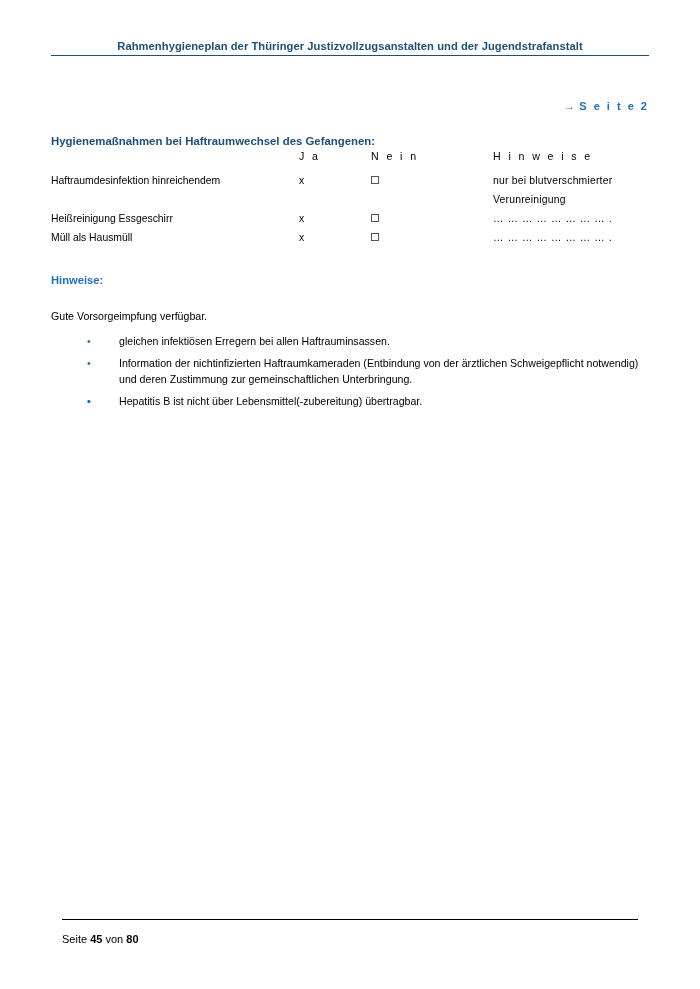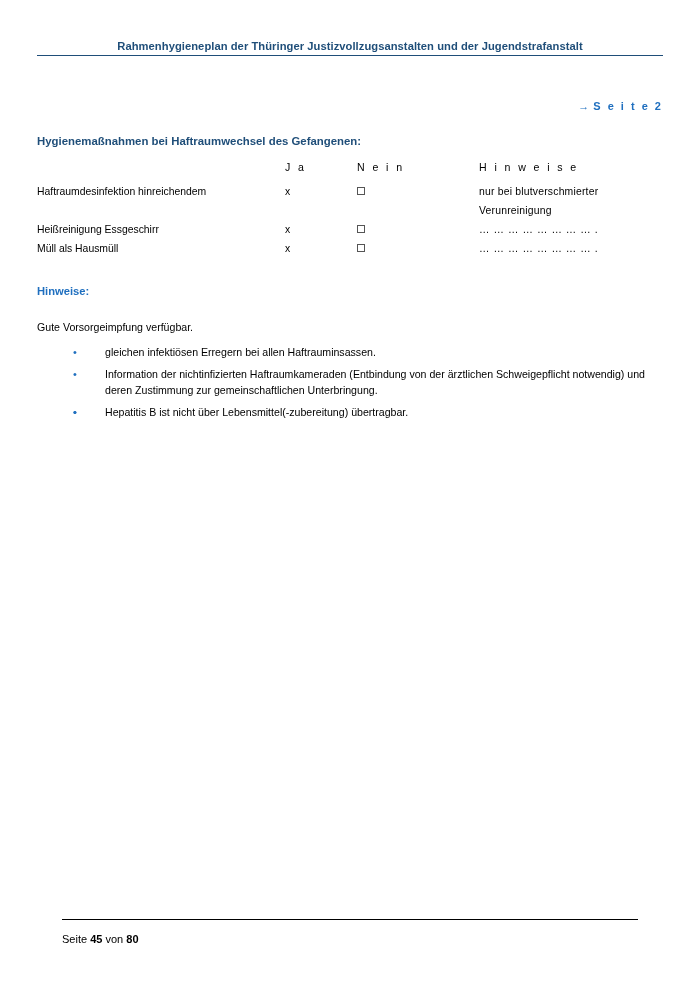--- a/index.html
+++ b/index.html
@@ -13,21 +13,21 @@
     font-family: "Liberation Sans", sans-serif;
     color: #000000;
     position: relative;
     overflow: hidden;
   }
   .page {
     position: relative;
     width: 700px;
     height: 989px;
     box-sizing: border-box;
-    padding: 0 37px;
+    padding: 0 51px;
   }
 
   
   .header {
     padding-top: 40px;
   }
   .header-title {
     text-align: center;
     font-size: 11.2px;
     font-weight: bold;
@@ -57,21 +57,20 @@
   
   .section-heading {
     color: #1F4E79;
     font-weight: bold;
     font-size: 11.4px;
     margin-top: 23px;
   }
 
   
   .table {
-    margin-top: 11px;
     width: 100%;
     border-collapse: collapse;
   }
   .table td, .table th {
     padding: 0;
     vertical-align: top;
     font-size: 10.4px;
     line-height: 19px;
     text-align: left;
     font-weight: normal;

